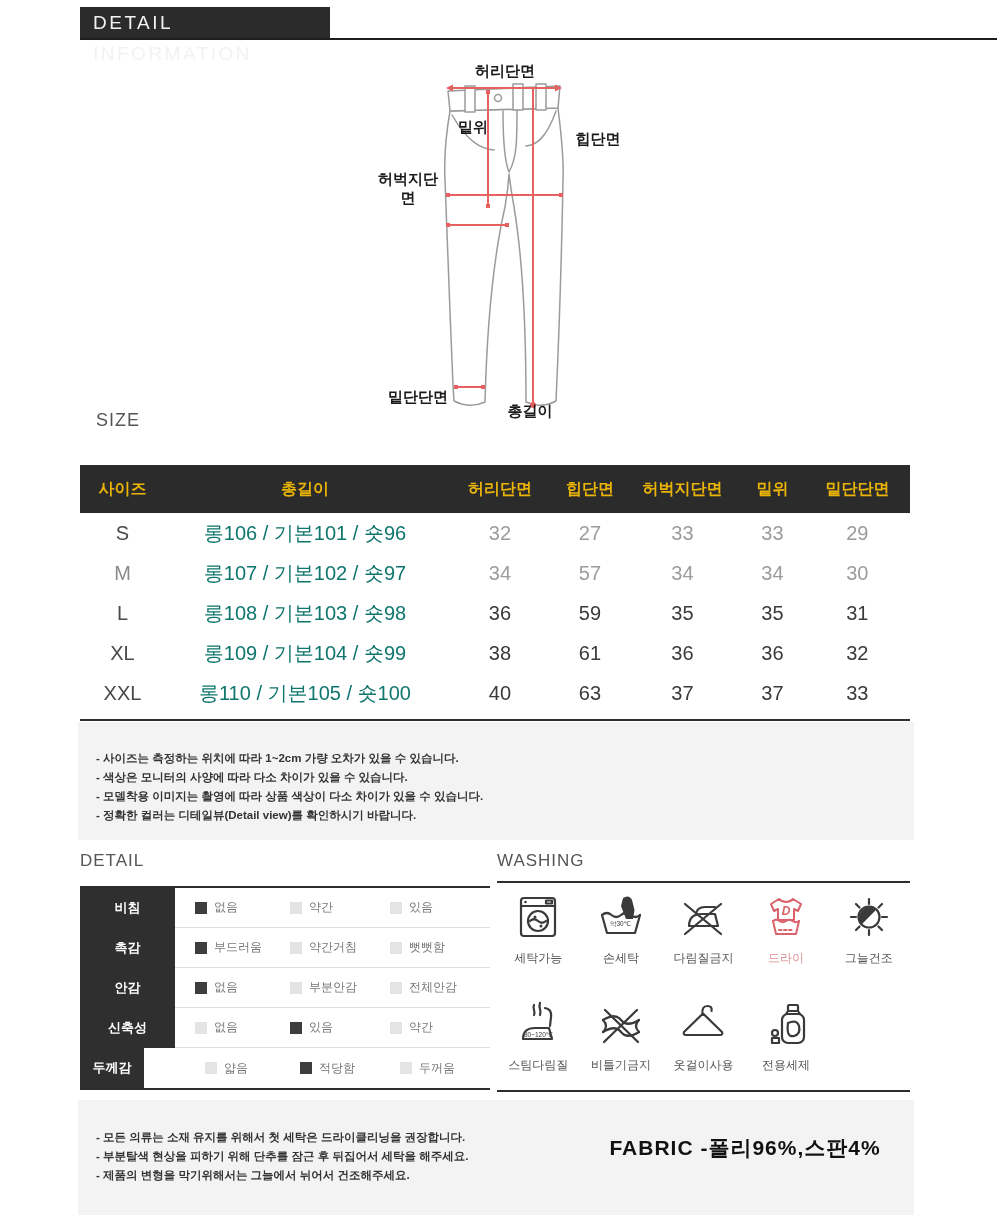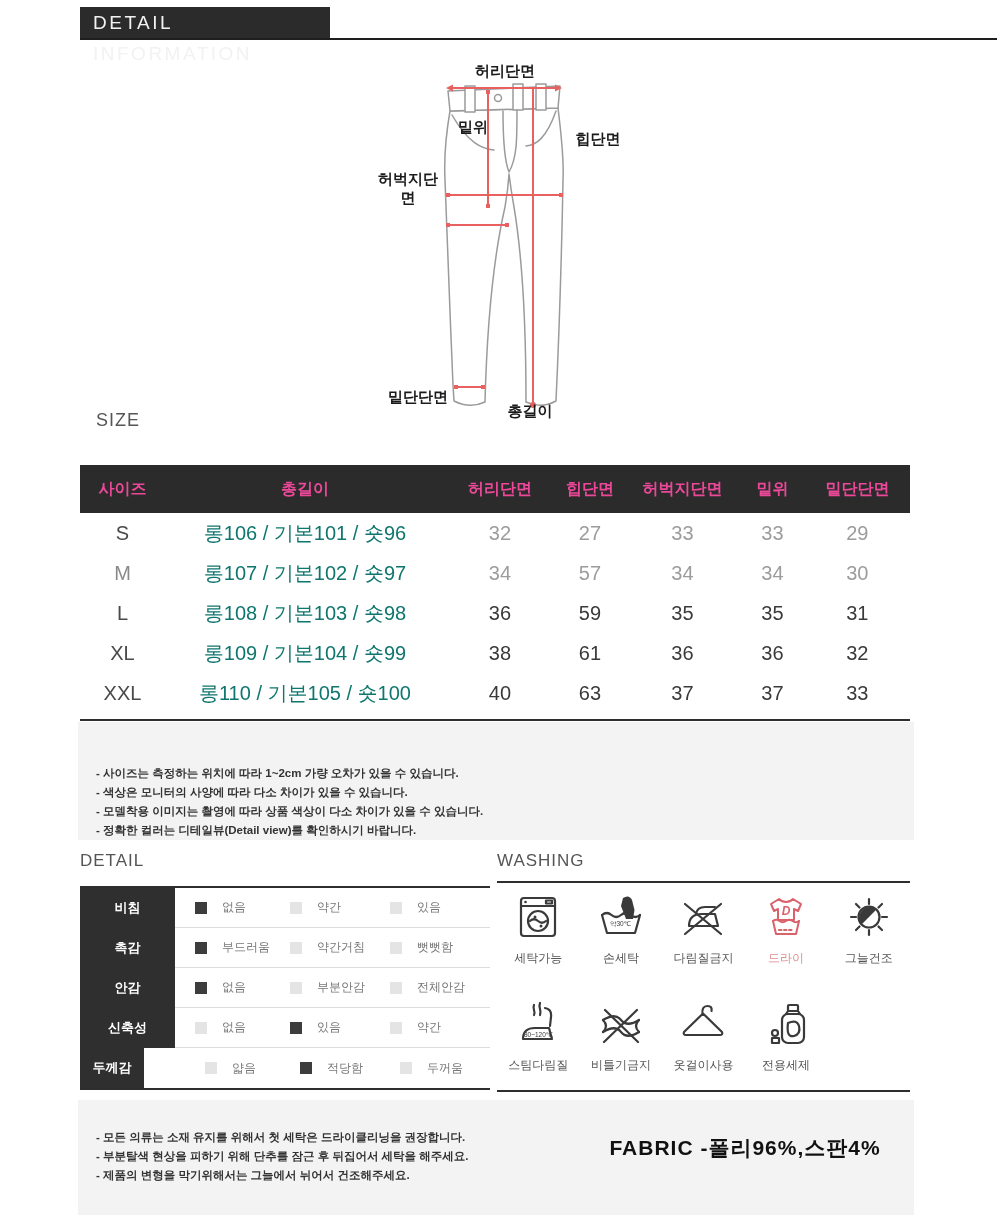--- a/index.html
+++ b/index.html
@@ -22,57 +22,57 @@
   .dl-waist  { left:455px; top:62px;  width:100px; }
   .dl-rise   { left:450px; top:118px; width:46px; }
   .dl-hip    { left:560px; top:130px; width:76px; }
   .dl-thigh  { left:371px; top:170px; width:74px; }
   .dl-hem    { left:386px; top:388px; width:64px; }
   .dl-length { left:504px; top:402px; width:52px; }
 
   
   .size-title { left:80px; top:410px; font-size:18px; color:#555; letter-spacing:1px;margin-left:16px; }
   .size-table { left:80px; top:465px; width:830px; }
-  .st-head { display:flex; height:48px; background:#2b2b2b; color:#ec4899;
+  .st-head { display:flex; height:48px; background:#2b2b2b; color:#eab308;
     font-size:16px; font-weight:bold; align-items:center; text-align:center; }
   .st-row { display:flex; height:40px; align-items:center; text-align:center; font-size:20px; }
   .st-head > div, .st-row > div { text-align:center; }
   .c1{width:10.24%}.c2{width:33.73%}.c3{width:13.25%}.c4{width:8.43%}
   .c5{width:13.86%}.c6{width:7.83%}.c7{width:12.65%}
   .size-table .bottom-bar { height:2px; background:#2e2e2e; margin-top:6px; }
   .sz-letter { color:#4a4a4a; }
   .row-m .sz-letter { color:#8a8a8a; }
   .len-txt { color:#0f766e; }
   .num { color:#3a3a3a; }
   .muted .num { color:#9c9c9c; }
 
   
   .note-block { background:#f3f3f3; }
-  .nb1 { left:78px; top:722px; width:836px; height:118px; padding:42px 0 0 18px; }
+  .nb1 { left:78px; top:722px; width:836px; height:118px; padding:27px 0 0 18px; }
   .nb2 { left:78px; top:1100px; width:836px; height:115px; padding:28px 0 0 18px; }
   .note-line { font-size:11.5px; font-weight:bold; color:#333; line-height:19px; }
   .fabric { position:absolute; left:517px; top:34px; width:300px; text-align:center;
     font-size:21px; font-weight:600; color:#111; letter-spacing:1px; }
 
   
   .sec-title { font-size:17px; color:#555; letter-spacing:1px; }
   .detail-title  { left:80px;  top:851px; }
   .washing-title { left:497px; top:851px; }
   .washing-topline { left:497px; top:881px; width:413px; height:2px; background:#2e2e2e; }
   .washing-botline { left:497px; top:1090px; width:413px; height:2px; background:#2e2e2e; }
 
   
   .detail-table { left:80px; top:886px; width:410px; border-top:2px solid #2e2e2e;
     border-bottom:2px solid #2e2e2e; }
   .dt-row { display:flex; height:40px; }
   .dt-label { width:95px; background:#2f2f2f; color:#fff; font-size:13px; font-weight:bold;
     display:flex; align-items:center; justify-content:center; }
   .dt-opts { flex:1; display:flex; align-items:center; border-bottom:1px solid #ddd; }
   .dt-row:last-child .dt-opts { border-bottom:none;padding-left:41px; }
-  .opt { display:flex; align-items:center; gap:15px; font-size:12px; color:#777; }
+  .opt { display:flex; align-items:center; gap:7px; font-size:12px; color:#777; }
   .opt .sq { width:12px; height:12px; background:#e4e4e4; flex:none; }
   .opt.sel .sq { background:#3d3d3d; }
   .o1 { margin-left:20px; width:95px; }
   .o2 { width:100px; }
   .o3 { width:90px; }
 
   
   .wash-grid { left:497px; width:413px; display:flex; }
   .wg1 { top:893px; }
   .wg2 { top:1000px; }

